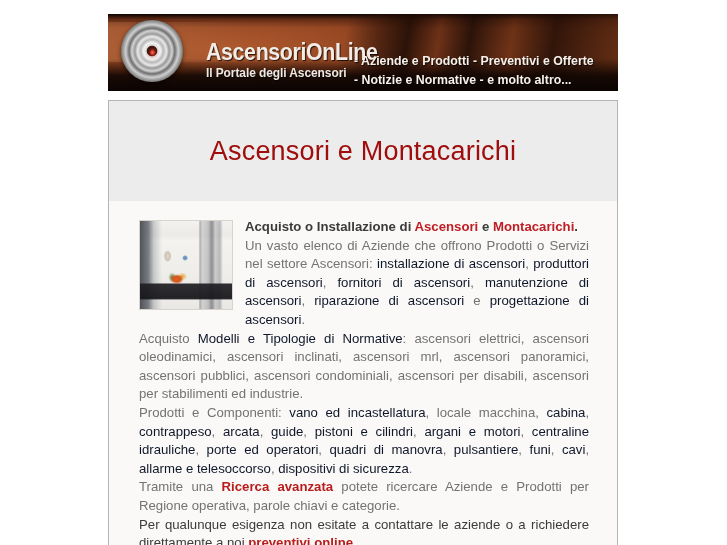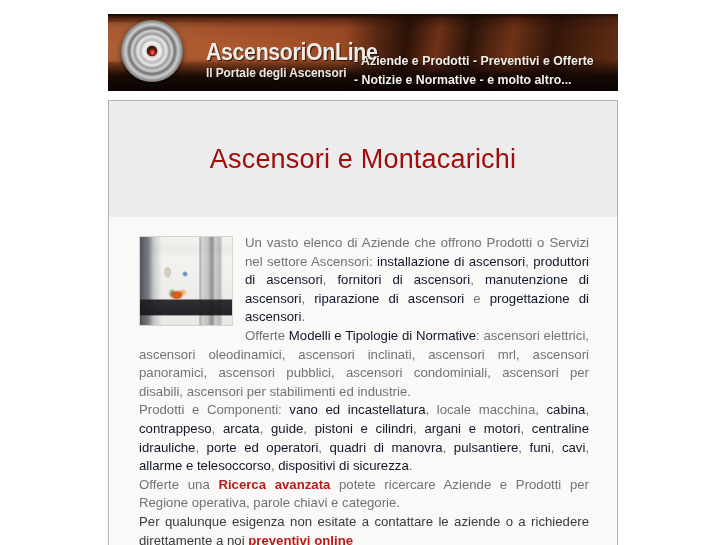--- a/index.html
+++ b/index.html
@@ -152,21 +152,21 @@
     height: 452px;
     border: 1px solid #b4b4b4;
     border-bottom: none;
     box-sizing: border-box;
     background: #faf9f7;
     overflow: hidden;
   }
 
   .title-band {
     background: #ececec;
-    height: 116px;
+    height: 100px;
     display: flex;
     align-items: center;
     justify-content: center;
   }
   .page-title {
     margin: 0;
     font-family: "Liberation Sans", sans-serif;
     font-weight: normal;
     font-size: 27px;
     color: #a00d0d;
@@ -283,35 +283,38 @@
     <div class="title-band">
       <h1 class="page-title">Ascensori e Montacarichi</h1>
     </div>
 
     <div class="body-area">
 
       <div class="thumb">
         <div class="thumb-img"></div>
       </div>
 
+      <p>
+        <span class="lead">Acquisto o Installazione di </span><a class="lnk-bold" href="#">Ascensori</a><span class="lead"> e </span><a class="lnk-bold" href="#">Montacarichi</a><span class="lead">.</span>
+      </p>
 
       <p>
         <span>Un vasto elenco di Aziende che offrono Prodotti o Servizi nel settore Ascensori: </span><a class="lnk" href="#">installazione di ascensori</a><span>, </span><a class="lnk" href="#">produttori di ascensori</a><span>, </span><a class="lnk" href="#">fornitori di ascensori</a><span>, </span><a class="lnk" href="#">manutenzione di ascensori</a><span>, </span><a class="lnk" href="#">riparazione di ascensori</a><span> e </span><a class="lnk" href="#">progettazione di ascensori</a><span>.</span>
       </p>
 
       <p>
-        <span>Offerte </span><a class="lnk" href="#">Modelli e Tipologie di Normative</a><span>: ascensori elettrici, ascensori oleodinamici, ascensori inclinati, ascensori mrl, ascensori panoramici, ascensori pubblici, ascensori condominiali, ascensori per disabili, ascensori per stabilimenti ed industrie.</span>
+        <span>Acquisto </span><a class="lnk" href="#">Modelli e Tipologie di Normative</a><span>: ascensori elettrici, ascensori oleodinamici, ascensori inclinati, ascensori mrl, ascensori panoramici, ascensori pubblici, ascensori condominiali, ascensori per disabili, ascensori per stabilimenti ed industrie.</span>
       </p>
 
       <p>
         <span>Prodotti e Componenti: </span><a class="lnk" href="#">vano ed incastellatura</a><span>, </span><span>locale macchina</span><span>, </span><a class="lnk" href="#">cabina</a><span>, </span><a class="lnk" href="#">contrappeso</a><span>, </span><a class="lnk" href="#">arcata</a><span>, </span><a class="lnk" href="#">guide</a><span>, </span><a class="lnk" href="#">pistoni e cilindri</a><span>, </span><a class="lnk" href="#">argani e motori</a><span>, </span><a class="lnk" href="#">centraline idrauliche</a><span>, </span><a class="lnk" href="#">porte ed operatori</a><span>, </span><a class="lnk" href="#">quadri di manovra</a><span>, </span><a class="lnk" href="#">pulsantiere</a><span>, </span><a class="lnk" href="#">funi</a><span>, </span><a class="lnk" href="#">cavi</a><span>, </span><a class="lnk" href="#">allarme e telesoccorso</a><span>, </span><a class="lnk" href="#">dispositivi di sicurezza</a><span>.</span>
       </p>
 
       <p>
-        <span>Offerte una </span><a class="lnk-strong" href="#">Ricerca avanzata</a><span> potete ricercare Aziende e Prodotti per Regione operativa, parole chiavi e categorie.</span>
+        <span>Tramite una </span><a class="lnk-strong" href="#">Ricerca avanzata</a><span> potete ricercare Aziende e Prodotti per Regione operativa, parole chiavi e categorie.</span>
       </p>
 
       <p>
         <span class="strong-dark">Per qualunque esigenza non esitate a contattare le aziende o a richiedere direttamente a noi </span><a class="lnk-strong" href="#">preventivi online</a>
       </p>
 
     </div>
   </div>
 
 </div>

